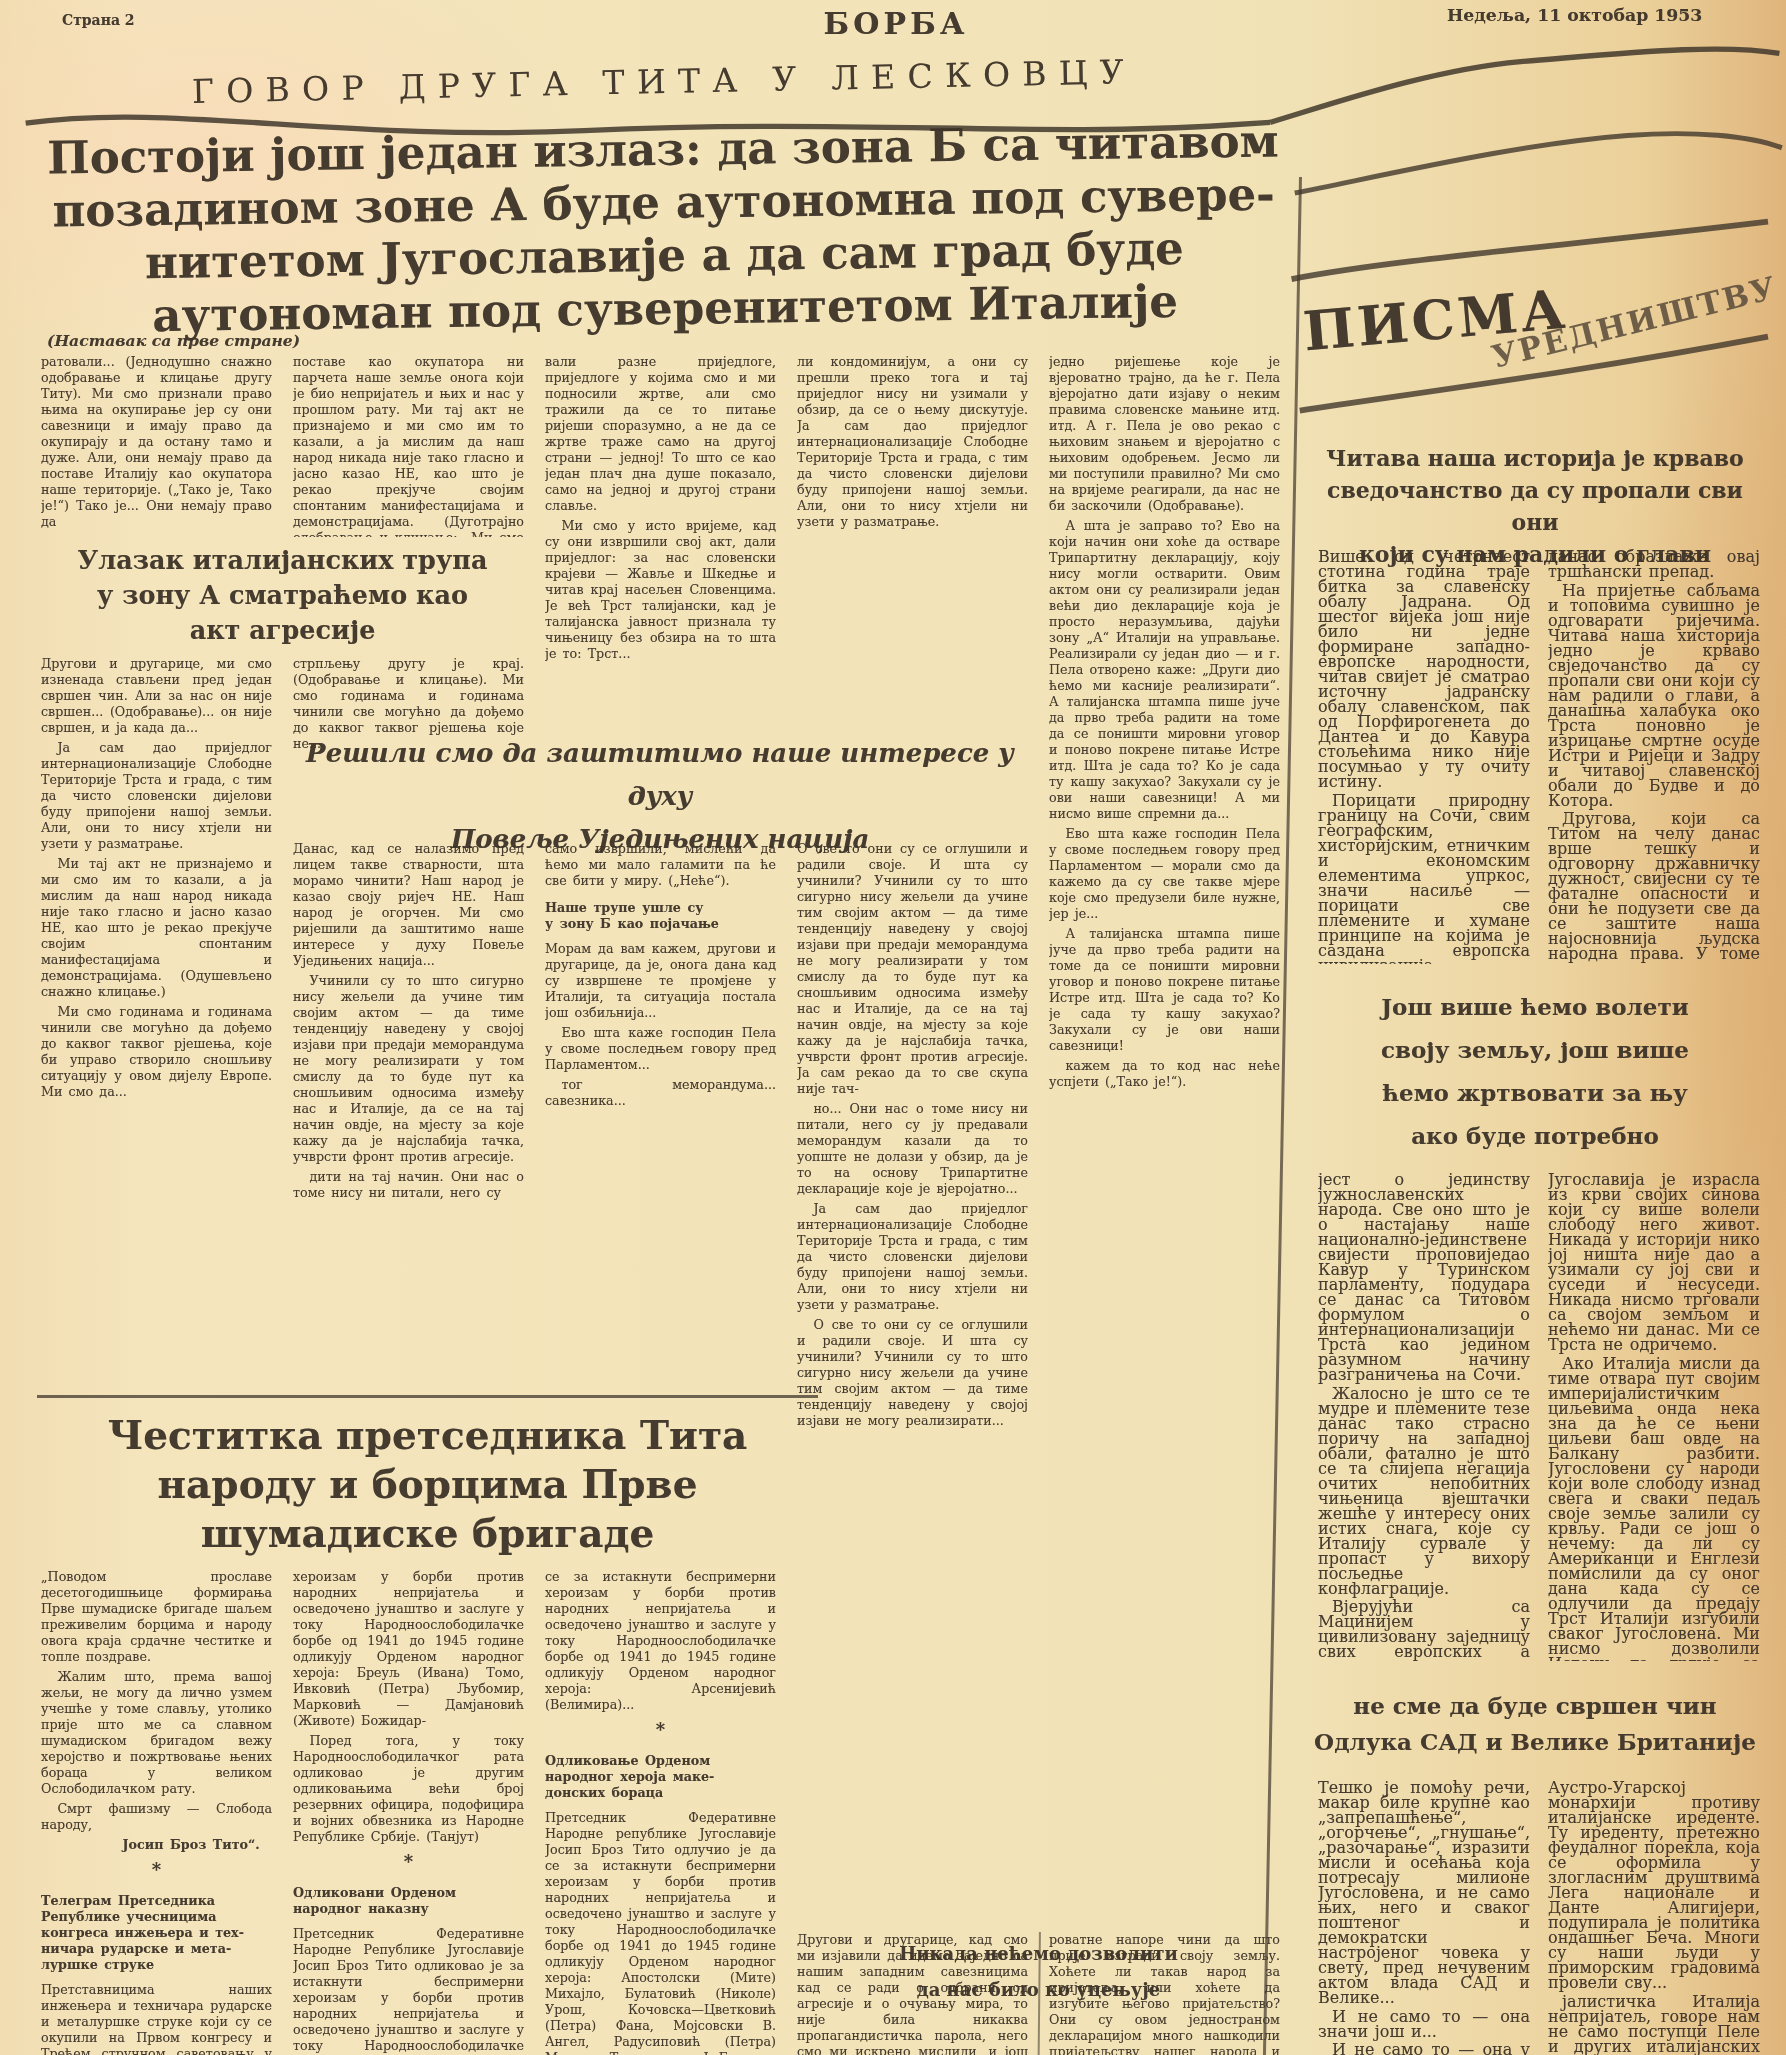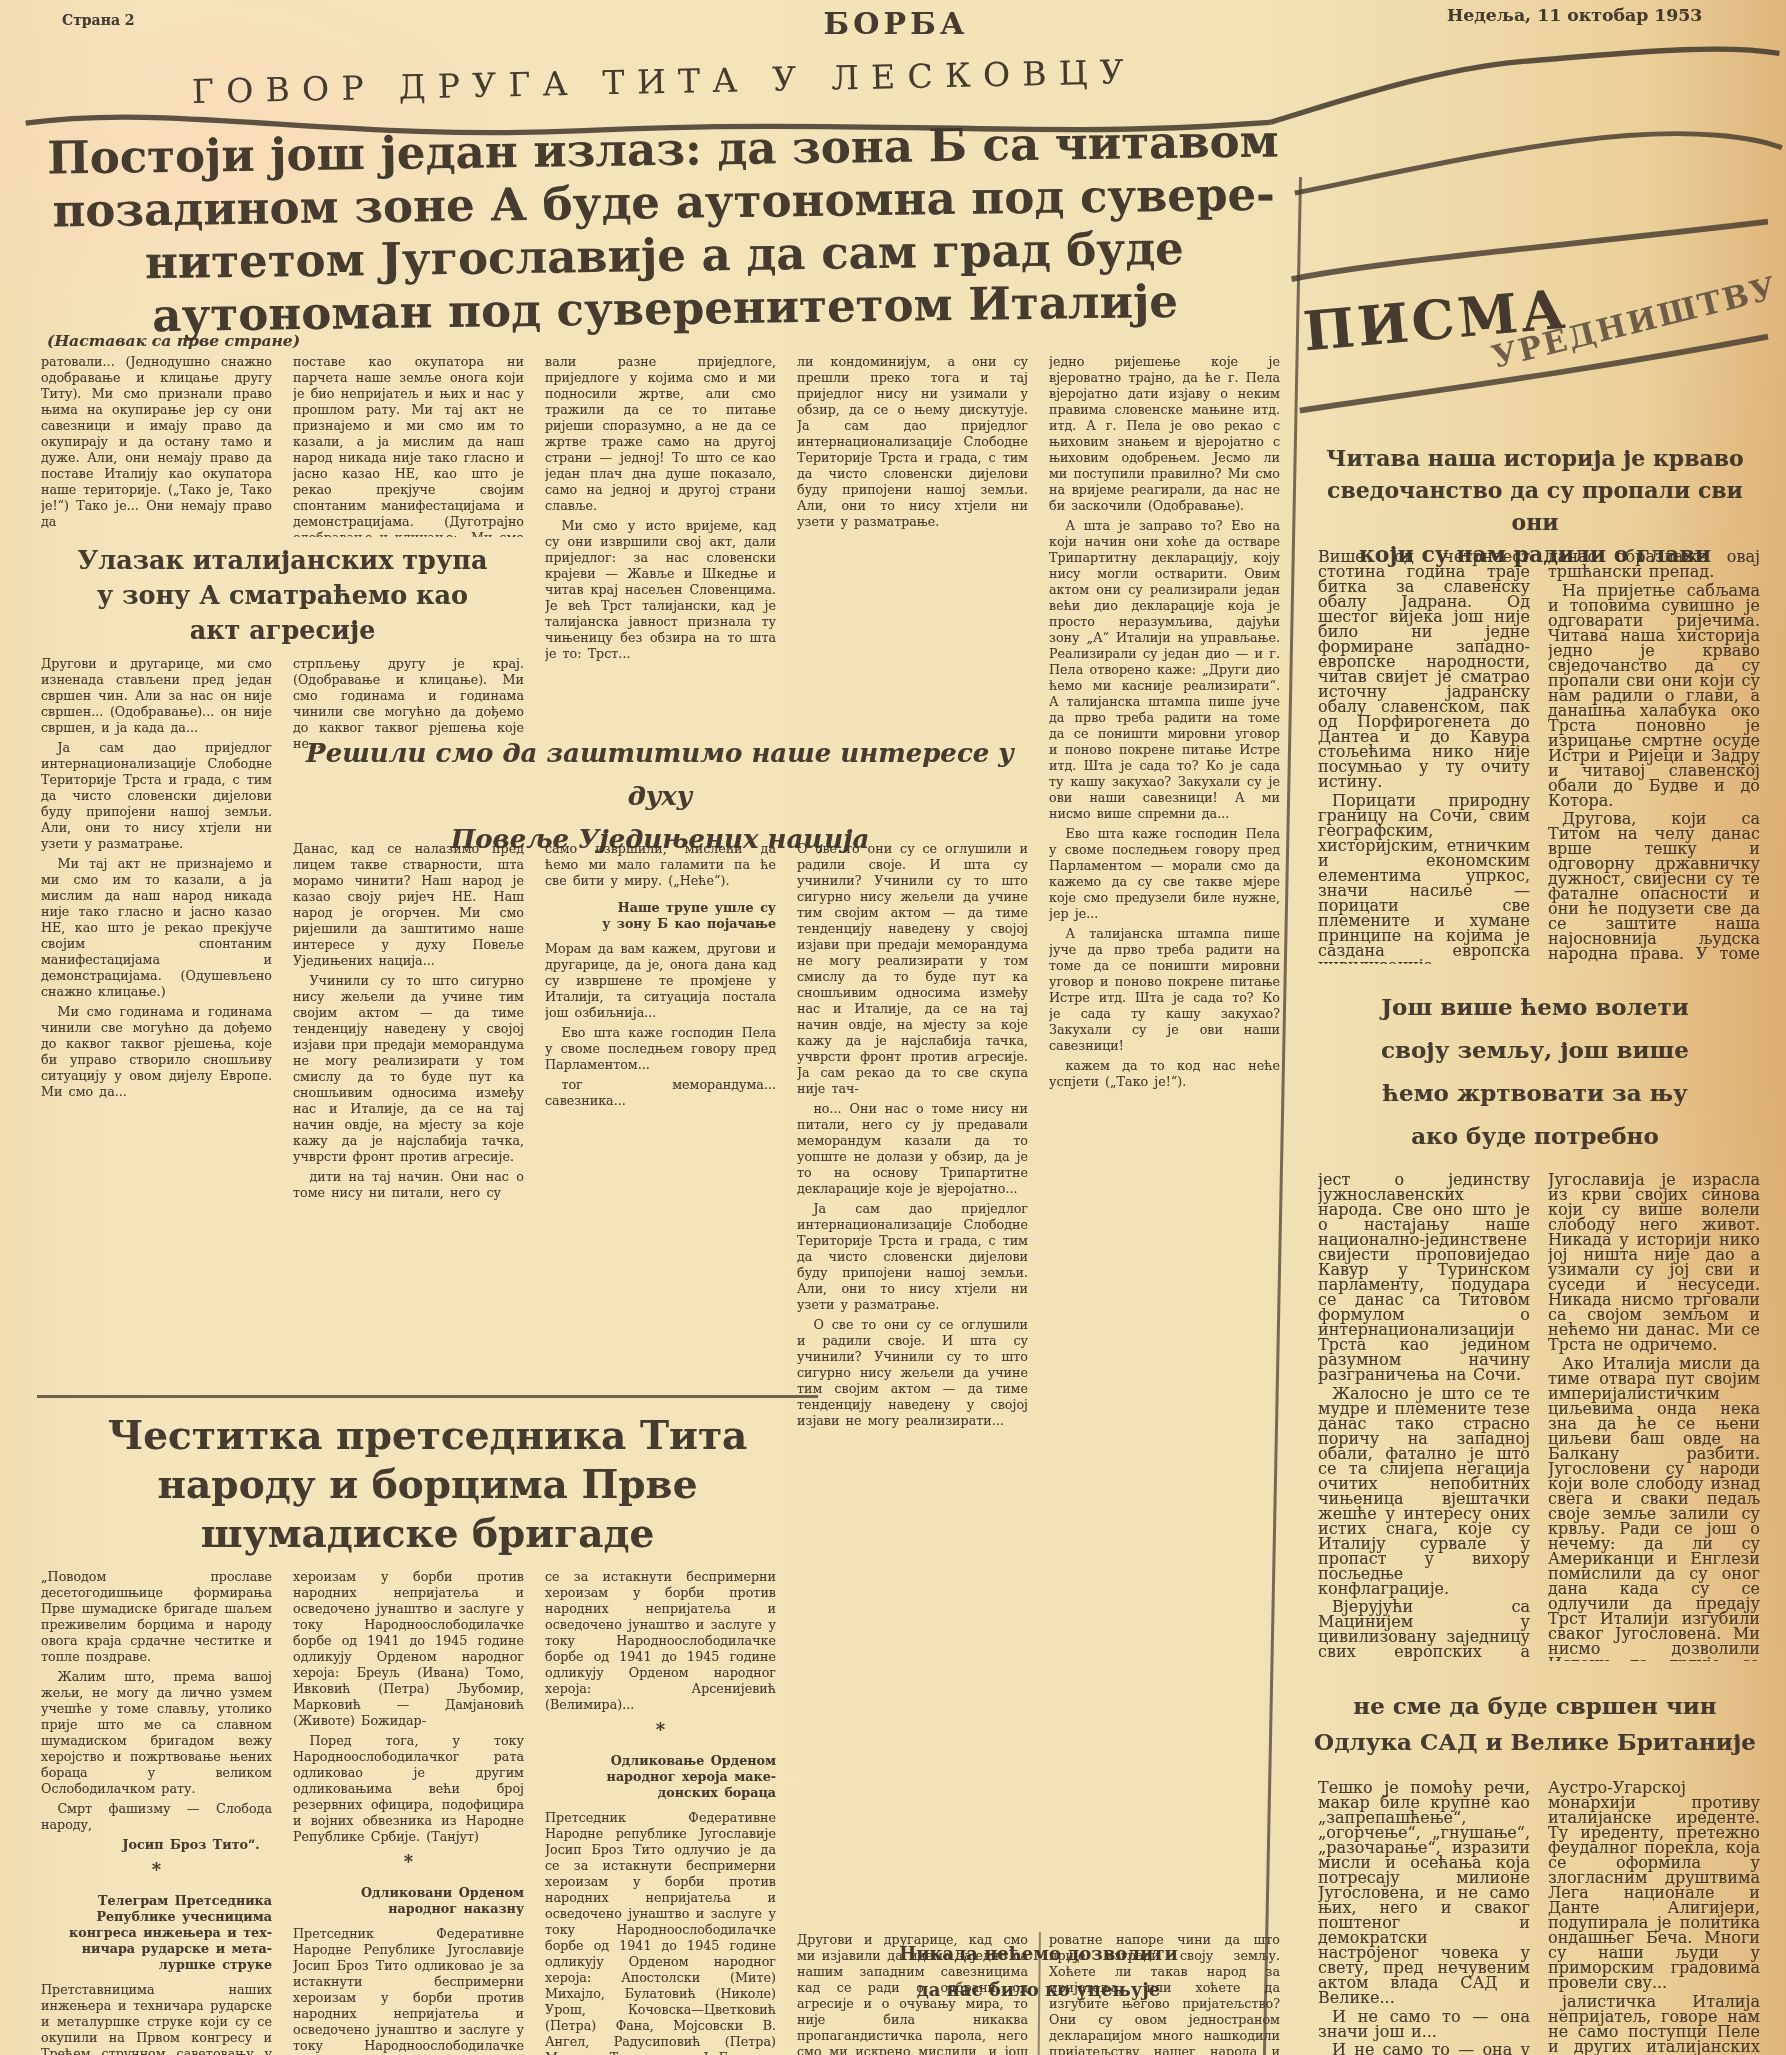--- a/index.html
+++ b/index.html
@@ -14,21 +14,21 @@
   .abs{position:absolute;}
   .ink{color:rgba(60,51,40,.93); text-shadow:0 0 0.4px rgba(70,58,44,.35);}
   .col p{font-size:12.7px;line-height:16px;margin:0 0 4.1px 0;text-align:justify;text-indent:16.4px;word-spacing:2.1px;}
   .col p:first-child{text-indent:0;}
   .col{overflow:hidden;}
   .lcol p{font-size:16px;line-height:15px;margin:0 0 3.7px 0;text-align:justify;text-indent:14px;word-spacing:1.6px;}
   .lcol p:first-child{text-indent:0;}
   .lcol{overflow:hidden;}
   .bighead p{margin:0;text-align:center;text-indent:0;font-weight:bold;}
   .inhead{margin:10.7px 0 9px 0;}
-  .inhead p{margin:0;text-align:right;text-indent:0;font-weight:bold;}
+  .inhead p{margin:0;text-align:left;text-indent:0;font-weight:bold;}
   .star{ text-align:center;font-size:18px;line-height:25px;font-weight:bold;}
   .stars3{text-align:center;font-size:16.4px;line-height:29px;font-weight:bold;letter-spacing:7.4px;}
   .sig{font-style:normal;}
   .signame p{text-align:right;font-weight:bold;text-indent:0;padding-right:12.3px;}
   svg{display:block;}
 </style>
 </head>
 <body>
 
 <div id="page">

